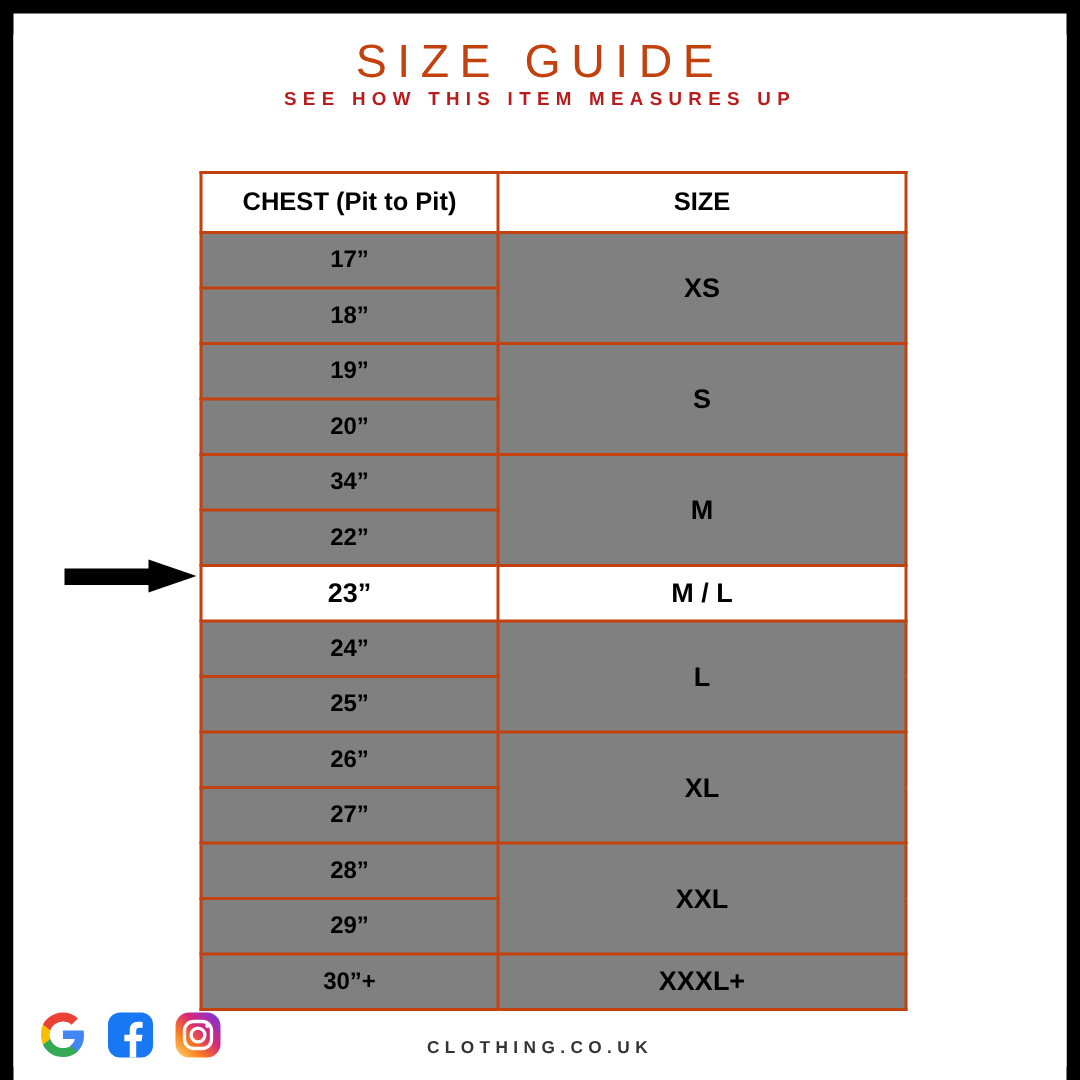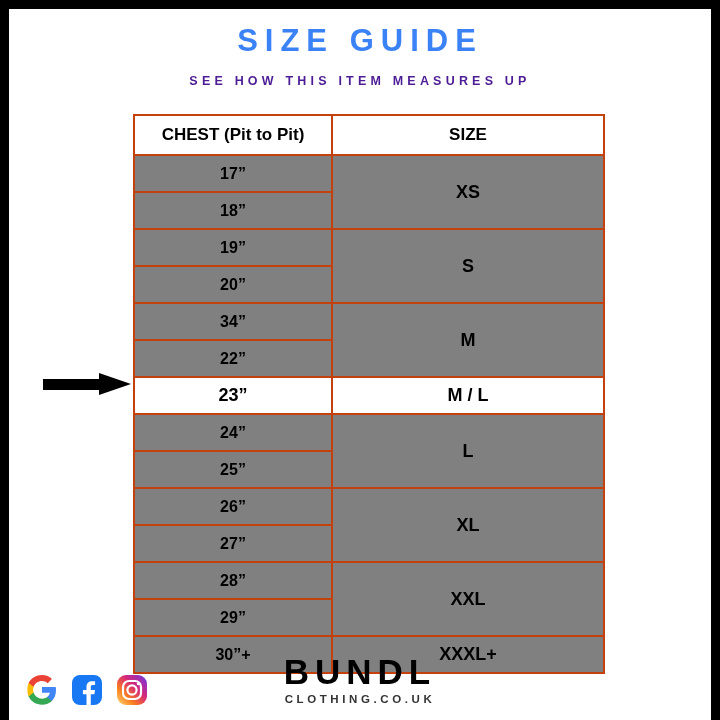--- a/index.html
+++ b/index.html
@@ -23,32 +23,31 @@
   }
   .inner {
     position: relative;
     width: 100%;
     height: 100%;
     background: #ffffff;
   }
   .title {
     text-align: center;
     font-size: 31px;
-    font-weight: bold;
+    font-weight: normal;
     letter-spacing: 7px;
-    color: #3b82f6;
+    color: #c2410c;
     margin-top: 14px;
   }
   .subtitle {
     text-align: center;
     font-size: 12.5px;
     font-weight: bold;
     letter-spacing: 4.2px;
-    color: #4c1d95;
-    margin-top: 15px;
+    color: #b91c1c;
   }
   .table-wrap {
     position: absolute;
     left: 124px;
     top: 91px;
     width: 468px;
   }
   table.size-table {
     border-collapse: collapse;
     width: 468px;
@@ -284,20 +283,19 @@
             </defs>
             <rect x="1" y="1" width="30" height="30" rx="9" fill="url(#ig)"></rect>
             <rect x="7" y="7" width="18" height="18" rx="6" fill="none" stroke="#ffffff" stroke-width="2.2"></rect>
             <circle cx="16" cy="16" r="4.6" fill="none" stroke="#ffffff" stroke-width="2.2"></circle>
             <circle cx="22.3" cy="9.8" r="1.5" fill="#ffffff"></circle>
           </svg>
         </span>
       </div>
 
       <div class="brand">
-        <div class="brand-name">BUNDL</div>
         <div class="brand-sub">CLOTHING.CO.UK</div>
       </div>
 
 
     </div>
   </div>
 </div>
 
 </body></html>

